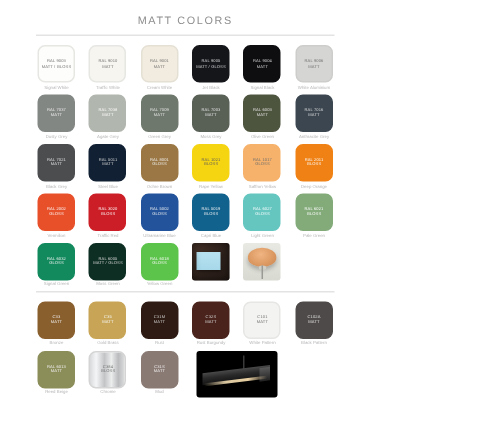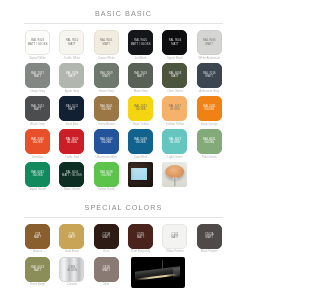--- a/index.html
+++ b/index.html
@@ -145,21 +145,21 @@
     width:13%;height:29%;
     background:linear-gradient(180deg,#5a5a5a 0%,#222 100%);
     transform:skewY(-7deg);
   }
 </style>
 </head>
 <body>
 
 <div id="root">
     <div class="section">
-      <div class="section-title">BASIC BASIC</div>
+      <div class="section-title">MATT COLORS</div>
       <div class="rule"></div>
       <div class="grid">
         <div class="cell">
           <div class="swatch" style="background: rgb(253, 253, 251); border: 0.5px solid rgb(230, 230, 226);">
             <div class="code" style="color: rgb(111, 111, 111);">RAL 9003
 MATT / GLOSS</div>
           </div>
           <div class="caption">Signal White</div>
         </div>
         <div class="cell">
@@ -354,21 +354,20 @@
           <div class="photo ph-rose">
             <div class="disc"></div>
             <div class="cap"></div>
             <div class="rod"></div>
           </div>
         </div>
         <div class="cell"></div>
       </div>
     </div>
     <div class="section">
-      <div class="section-title">SPECIAL COLORS</div>
       <div class="rule"></div>
       <div class="grid">
         <div class="cell">
           <div class="swatch" style="background: rgb(138, 95, 46); border: 0.5px solid rgb(138, 95, 46);">
             <div class="code" style="color: rgb(242, 242, 242);">C33
 MATT</div>
           </div>
           <div class="caption">Bronze</div>
         </div>
         <div class="cell">

